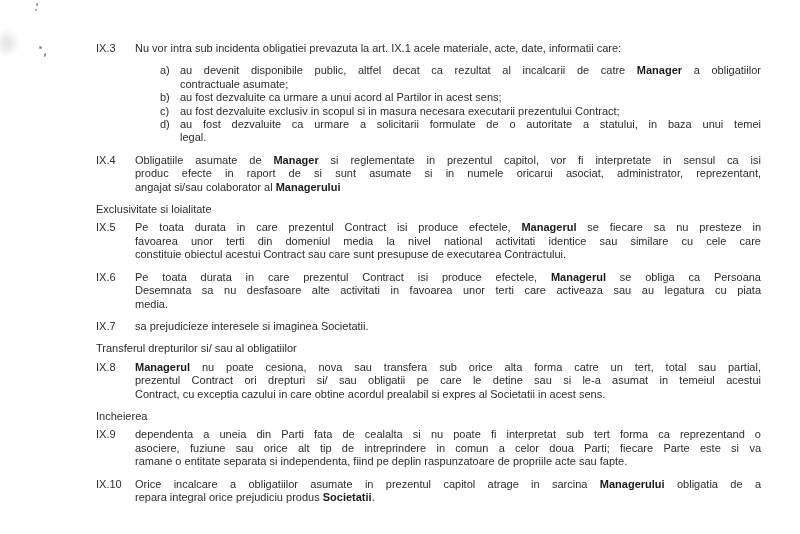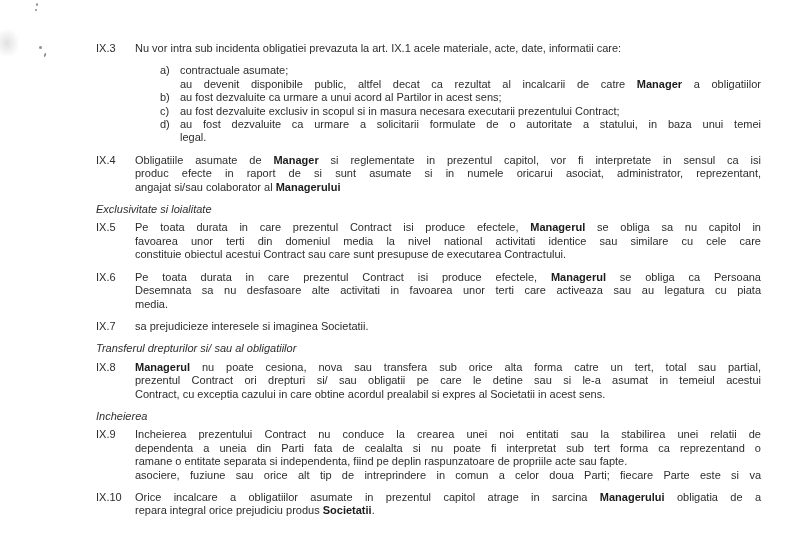--- a/index.html
+++ b/index.html
@@ -24,21 +24,21 @@
   }
   .clause { display: flex; margin-bottom: 9px; }
   .num { flex: 0 0 39px; }
   .body { flex: 1 1 auto; min-width: 0; }
   .line { text-align: justify; text-align-last: justify; }
   .line.last { text-align: left; text-align-last: left; }
   .sublist { margin-top: 9px; }
   .item { display: flex; }
   .letter { flex: 0 0 20px; margin-left: 25px; }
   .itext { flex: 1 1 auto; min-width: 0; }
-  .doc-heading { font-style: italic; margin: 0 0 5px 0; }
+  .doc-heading { margin: 0 0 5px 0; }
   .b { font-weight: bold; color: #1c1c1c; }
   .speck { position: absolute; background: #8f8f8f; border-radius: 50%; }
   .smudge {
     position: absolute;
     left: -6px; top: 28px; width: 26px; height: 30px;
     background: radial-gradient(ellipse at center, rgba(150,150,150,0.28), rgba(150,150,150,0) 70%);
     border-radius: 50%;
   }
 </style>
 </head>
@@ -55,22 +55,22 @@
   <div class="content">
     <div id="sections">
         <div class="clause">
           <div class="num">IX.3</div>
           <div class="body">
             <div class="line last"><span>Nu vor intra sub incidenta obligatiei prevazuta la art. IX.1 acele materiale, acte, date, informatii care:</span></div>
             <div class="sublist">
               <div class="item">
                 <div class="letter">a)</div>
                 <div class="itext">
+                  <div class="line"><span>au devenit disponibile public, altfel decat ca rezultat al incalcarii de catre </span><span class="b">Manager</span><span> a obligatiilor</span></div>
                   <div class="line last"><span>contractuale asumate;</span></div>
-                  <div class="line"><span>au devenit disponibile public, altfel decat ca rezultat al incalcarii de catre </span><span class="b">Manager</span><span> a obligatiilor</span></div>
                 </div>
               </div>
               <div class="item">
                 <div class="letter">b)</div>
                 <div class="itext">
                   <div class="line last"><span>au fost dezvaluite ca urmare a unui acord al Partilor in acest sens;</span></div>
                 </div>
               </div>
               <div class="item">
                 <div class="letter">c)</div>
@@ -93,21 +93,21 @@
           <div class="body">
             <div class="line"><span>Obligatiile asumate de </span><span class="b">Manager</span><span> si reglementate in prezentul capitol, vor fi interpretate in sensul ca isi</span></div>
             <div class="line"><span>produc efecte in raport de si sunt asumate si in numele oricarui asociat, administrator, reprezentant,</span></div>
             <div class="line last"><span>angajat si/sau colaborator al </span><span class="b">Managerului</span></div>
           </div>
         </div>
         <div class="doc-heading">Exclusivitate si loialitate</div>
         <div class="clause">
           <div class="num">IX.5</div>
           <div class="body">
-            <div class="line"><span>Pe toata durata in care prezentul Contract isi produce efectele, </span><span class="b">Managerul</span><span> se obliga sa nu capitol in</span></div>
+            <div class="line"><span>Pe toata durata in care prezentul Contract isi produce efectele, </span><span class="b">Managerul</span><span> se fiecare sa nu presteze in</span></div>
             <div class="line"><span>favoarea unor terti din domeniul media la nivel national activitati identice sau similare cu cele care</span></div>
             <div class="line last"><span>constituie obiectul acestui Contract sau care sunt presupuse de executarea Contractului.</span></div>
           </div>
         </div>
         <div class="clause">
           <div class="num">IX.6</div>
           <div class="body">
             <div class="line"><span>Pe toata durata in care prezentul Contract isi produce efectele, </span><span class="b">Managerul</span><span> se obliga ca Persoana</span></div>
             <div class="line"><span>Desemnata sa nu desfasoare alte activitati in favoarea unor terti care activeaza sau au legatura cu piata</span></div>
             <div class="line last"><span>media.</span></div>
@@ -125,24 +125,23 @@
           <div class="body">
             <div class="line"><span class="b">Managerul</span><span> nu poate cesiona, nova sau transfera sub orice alta forma catre un tert, total sau partial,</span></div>
             <div class="line"><span>prezentul Contract ori drepturi si/ sau obligatii pe care le detine sau si le-a asumat in temeiul acestui</span></div>
             <div class="line last"><span>Contract, cu exceptia cazului in care obtine acordul prealabil si expres al Societatii in acest sens.</span></div>
           </div>
         </div>
         <div class="doc-heading">Incheierea</div>
         <div class="clause">
           <div class="num">IX.9</div>
           <div class="body">
-            <div class="line"><span>Incheierea prezentului Contract nu conduce la crearea unei noi entitati sau la stabilirea unei relatii de</span></div>
             <div class="line"><span>dependenta a uneia din Parti fata de cealalta si nu poate fi interpretat sub tert forma ca reprezentand o</span></div>
+            <div class="line"><span>asociere, fuziune sau orice alt tip de intreprindere in comun a celor doua Parti; fiecare Parte este si va</span></div>
             <div class="line last"><span>ramane o entitate separata si independenta, fiind pe deplin raspunzatoare de propriile acte sau fapte.</span></div>
-            <div class="line"><span>asociere, fuziune sau orice alt tip de intreprindere in comun a celor doua Parti; fiecare Parte este si va</span></div>
           </div>
         </div>
         <div class="clause">
           <div class="num">IX.10</div>
           <div class="body">
             <div class="line"><span>Orice incalcare a obligatiilor asumate in prezentul capitol atrage in sarcina </span><span class="b">Managerului</span><span> obligatia de a</span></div>
             <div class="line last"><span>repara integral orice prejudiciu produs </span><span class="b">Societatii</span><span>.</span></div>
           </div>
         </div>
       </div>

